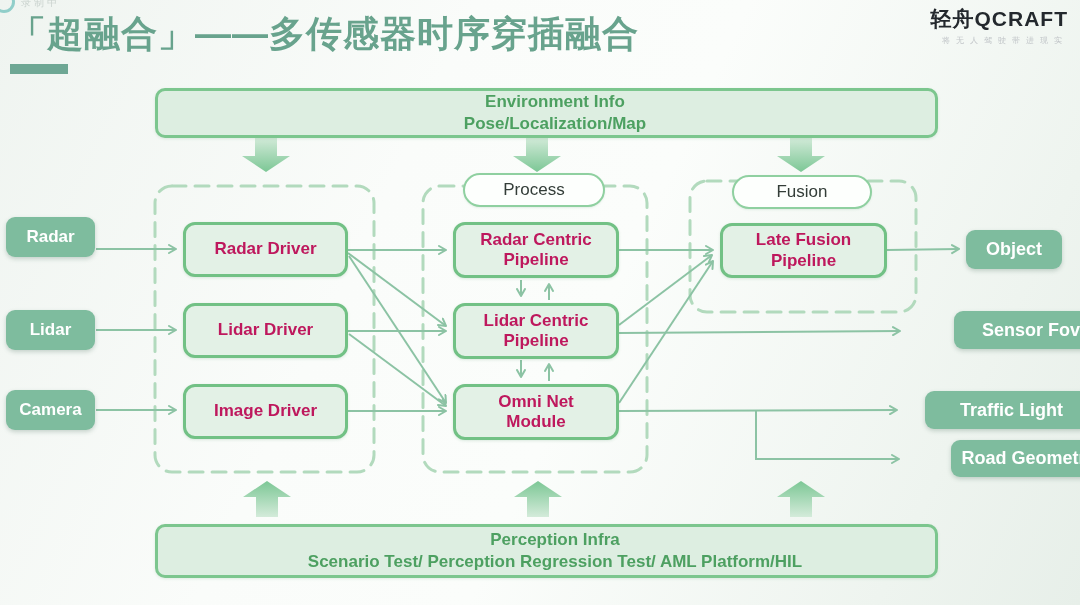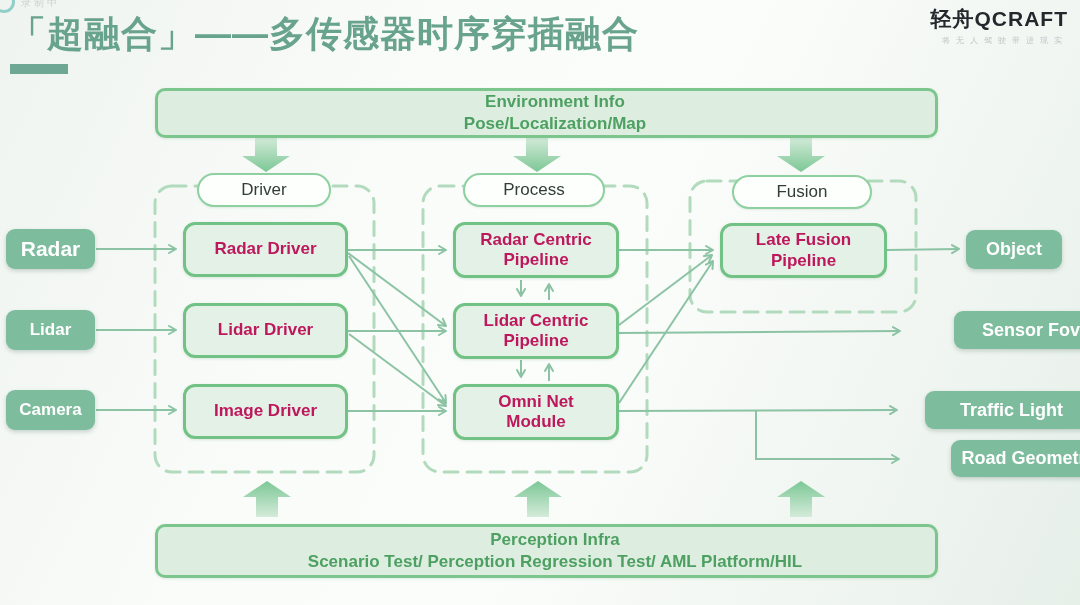--- a/index.html
+++ b/index.html
@@ -123,31 +123,28 @@
   <div class="abs logo">
     <div class="logo-text">轻舟QCRAFT</div>
     <div class="logo-tagline">将无人驾驶带进现实</div>
   </div>
 
   <div class="abs banner env">
     <div>Environment Info</div>
     <div>Pose/Localization/Map</div>
   </div>
 
-  <div class="abs pill" style="left:197px;top:173px;width:130px;">
-    <span>Driver</span>
-  </div>
   <div class="abs pill" style="left:463px;top:173px;width:138px;">
     <span>Process</span>
   </div>
   <div class="abs pill" style="left:732px;top:175px;width:136px;">
     <span>Fusion</span>
   </div>
 
-  <div class="abs solid" style="left:6px;top:229px;width:89px;height:40px;font-size:21px;text-align:center;">
+  <div class="abs solid" style="left:6px;top:217px;width:89px;height:40px;font-size:17px;text-align:center;">
     <span>Radar</span>
   </div>
   <div class="abs solid" style="left:6px;top:310px;width:89px;height:40px;font-size:17px;">
     <span>Lidar</span>
   </div>
   <div class="abs solid" style="left:6px;top:390px;width:89px;height:40px;font-size:17px;">
     <span>Camera</span>
   </div>
 
   <div class="abs node" style="left:183px;top:222px;width:159px;height:49px;">

